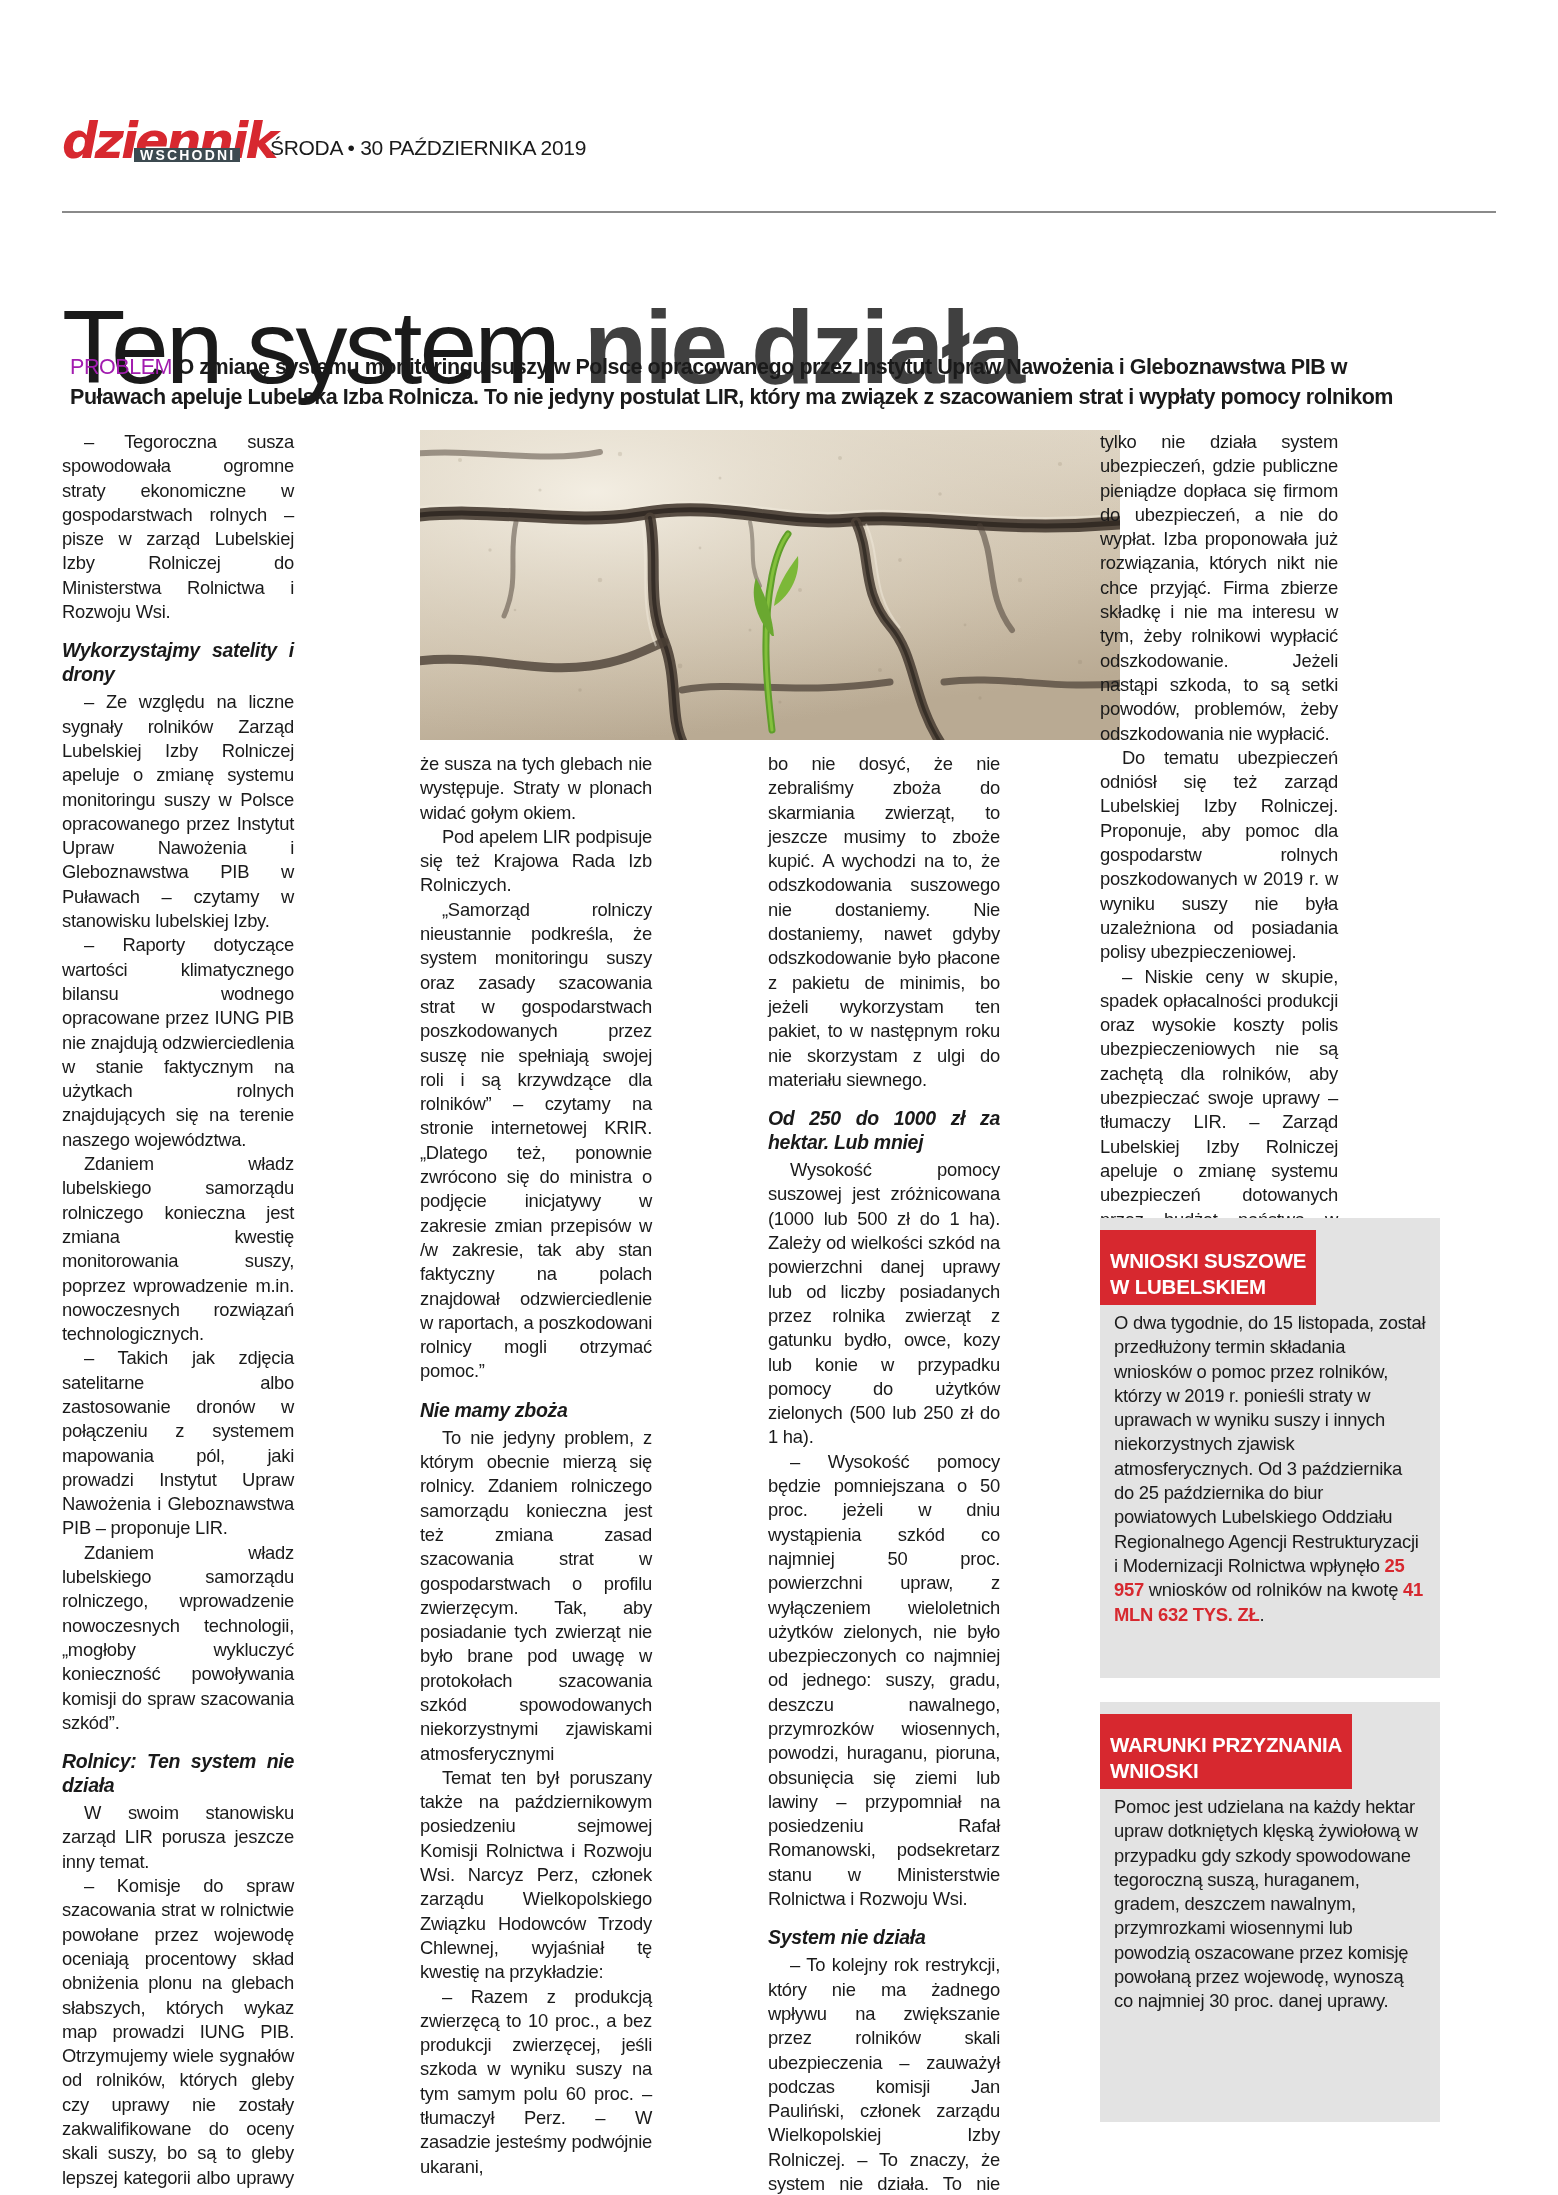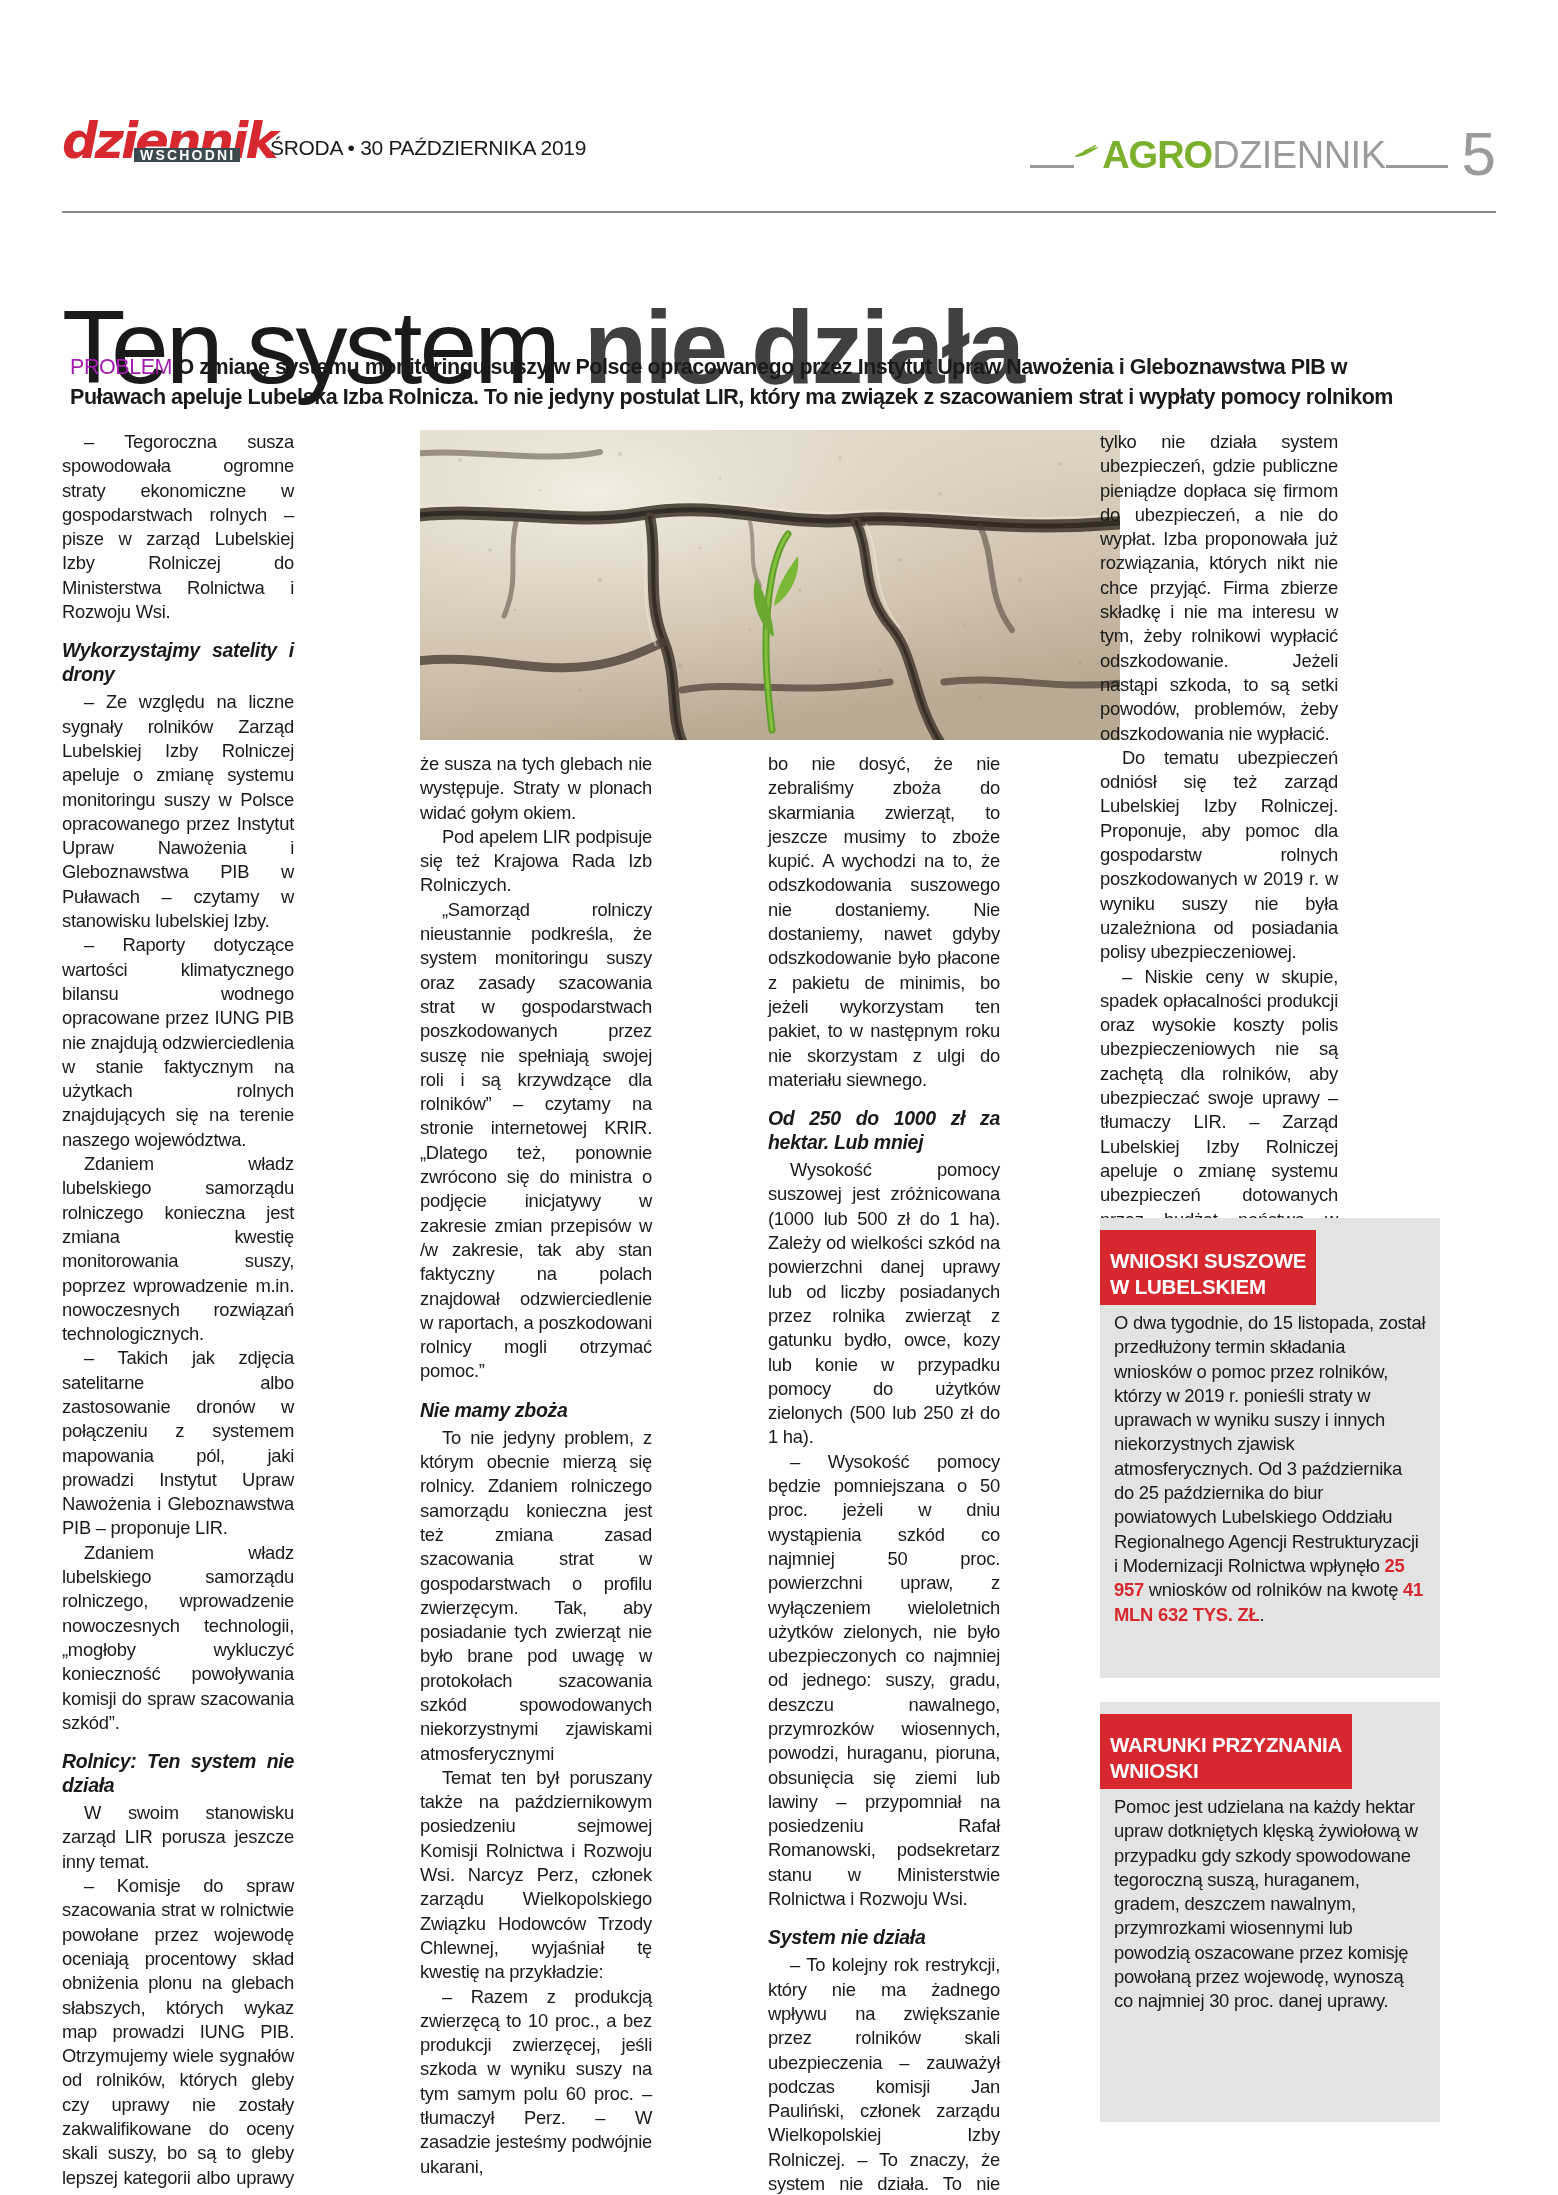--- a/index.html
+++ b/index.html
@@ -161,37 +161,20 @@
 <div class="page">
 
   <div class="masthead">
     <div class="logo-wrap">
       <span class="logo-text">dziennik</span>
       <span class="logo-sub">WSCHODNI</span>
     </div>
     <div class="issue-date">ŚRODA • 30 PAŹDZIERNIKA 2019</div>
   </div>
 
-  <div class="agro-block">
-    <span class="agro-rule-left"></span>
-    <span class="wheat-icon">
-      <svg width="26" height="16" viewBox="0 0 26 16">
-        <g fill="#7ab02c">
-          <path d="M1 13 C8 13 16 9 25 3 C17 4 8 8 1 12 Z"></path>
-          <path d="M9 8 c1.5-2.5 4-3.5 5.5-3 -1 2.2-3.3 3.4-5.5 3z"></path>
-          <path d="M13 6 c1.5-2.5 4-3.5 5.5-3 -1 2.2-3.3 3.4-5.5 3z"></path>
-          <path d="M17 4 c1.5-2.5 4-3.5 5.5-3 -1 2.2-3.3 3.4-5.5 3z"></path>
-        </g>
-      </svg>
-    </span>
-    <span class="agro-green">AGRO</span>
-    <span class="agro-gray">DZIENNIK</span>
-    <span class="agro-rule-right"></span>
-    <span class="page-num">5</span>
-  </div>
 
   <div class="top-rule"></div>
 
   <h1 class="headline">
     <span class="hl-light">Ten system </span><span class="hl-bold">nie działa</span>
   </h1>
 
   <div class="lead">
     <span class="lead-tag">PROBLEM</span><span> O zmianę systemu monitoringu suszy w Polsce opracowanego przez Instytut Upraw Nawożenia i Gleboznawstwa PIB w Puławach apeluje Lubelska Izba Rolnicza. To nie jedyny postulat LIR, który ma związek z szacowaniem strat i wypłaty pomocy rolnikom</span>
   </div>

